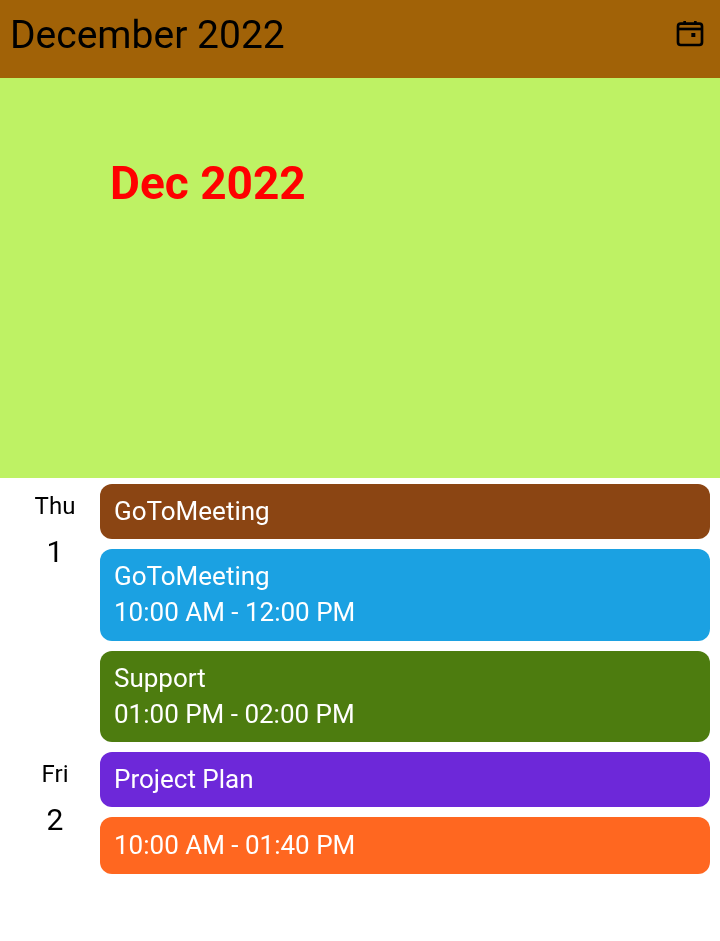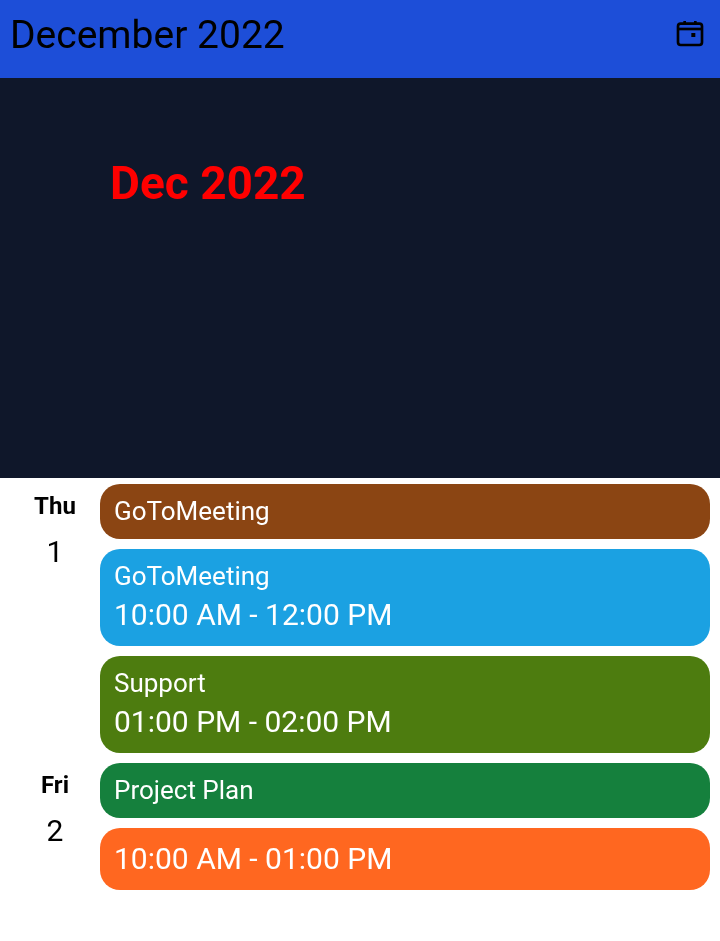--- a/index.html
+++ b/index.html
@@ -12,33 +12,33 @@
       background: #ffffff;
       width: 720px;
       height: 941px;
       overflow: hidden;
     }
     .header {
       display: flex;
       align-items: center;
       justify-content: space-between;
       padding: 12px 14px 20px 10px;
-      background: #1d4ed8;
+      background: #a16207;
     }
     .header-title {
       font-size: 39px;
       font-weight: 400;
       color: #000;
     }
     .calendar-icon {
       width: 32px;
       height: 32px;
     }
     .month-banner {
-      background: #0f172a;
+      background: #bef264;
       height: 400px;
       padding: 78px 0 0 110px;
     }
     .month-label {
       font-size: 46px;
       font-weight: 700;
       color: #ff0000;
     }
     .agenda {
       padding-top: 6px;
@@ -49,46 +49,46 @@
     }
     .day-column {
       width: 90px;
       text-align: center;
       padding-top: 8px;
       flex-shrink: 0;
     }
     .day-name {
       font-size: 24px;
       color: #000;
-      font-weight: 700;
+      font-weight: 400;
       margin-bottom: 14px;
     }
     .day-number {
       font-size: 30px;
       color: #000;
       font-weight: 400;
     }
     .events-column {
       flex: 1;
       display: flex;
       flex-direction: column;
       gap: 10px;
     }
     .event {
-      border-radius: 20px;
+      border-radius: 12px;
       padding: 10px 14px;
       color: #ffffff;
     }
     .event-title {
       font-size: 26px;
       font-weight: 400;
       line-height: 1.35;
     }
     .event-time {
-      font-size: 30px;
+      font-size: 26px;
       font-weight: 400;
       line-height: 1.4;
     }
     .day-spacer {
       height: 10px;
     }
   </style>
 </head>
 <body>
 
@@ -129,22 +129,22 @@
         </div>
       </div>
     </div>
     <div class="day-spacer"></div>
     <div class="day-section">
       <div class="day-column">
         <div class="day-name">Fri</div>
         <div class="day-number">2</div>
       </div>
       <div class="events-column">
-        <div class="event" style="background: #15803d;">
+        <div class="event" style="background: #6d28d9;">
           <div class="event-title">Project Plan</div>
         </div>
         <div class="event" style="background: rgb(255, 103, 32);">
-          <div class="event-time">10:00 AM - 01:00 PM</div>
+          <div class="event-time">10:00 AM - 01:40 PM</div>
         </div>
       </div>
     </div>
     <div class="day-spacer"></div>
   </div>
 
 </body></html>

